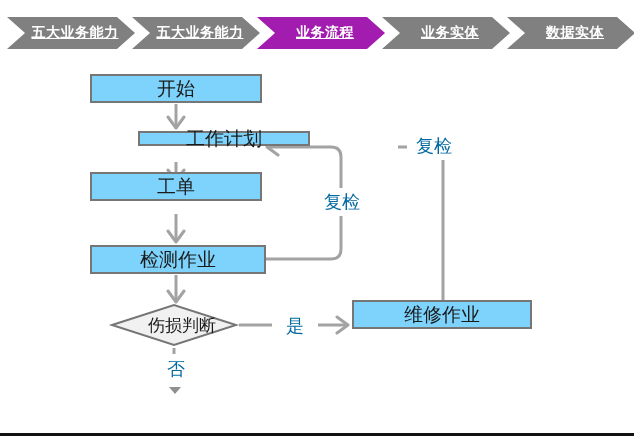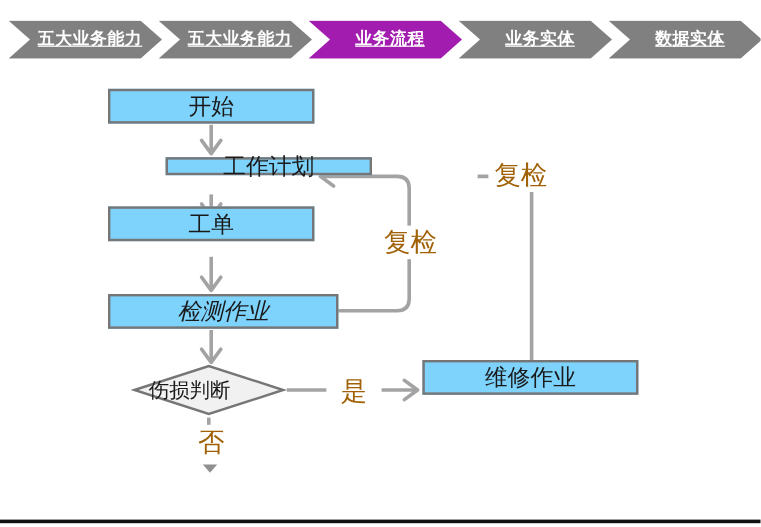--- a/index.html
+++ b/index.html
@@ -56,38 +56,38 @@
     display: flex;
     align-items: center;
     justify-content: center;
     font-size: 19px;
     color: #1a1a1a;
     white-space: nowrap;
   }
   .n-start   { left: 90px;  top: 74px;  width: 172px; height: 29px; }
   .n-plan    { left: 90px;  top: 131px; width: 172px; height: 15px; margin-left: 48px; }
   .n-order   { left: 90px;  top: 172px; width: 172px; height: 29px; }
-  .n-inspect { left: 90px;  top: 245px; width: 192px; height: 29px; font-style: italic; }
+  .n-inspect { left: 90px;  top: 245px; width: 176px; height: 29px; }
   .n-repair  { left: 352px; top: 300px; width: 180px; height: 29px; }
   .n-end     { left: 90px;  top: 395px; width: 172px; height: 30px; }
 
   .decide-text {
     position: absolute;
-    left: 96px; top: 314px; width: 124px;
+    left: 120px; top: 314px; width: 124px;
     text-align: center;
     font-size: 17px;
     color: #1a1a1a;
     white-space: nowrap;
   }
 
   .edge-label {
     position: absolute;
     background: #ffffff;
-    font-size: 22px;
-    color: #a16207;
+    font-size: 18px;
+    color: #0369a1;
     display: flex;
     align-items: center;
     justify-content: center;
     white-space: nowrap;
     font-family: Liberation Mono, monospace;
   }
   .lbl-yes            { left: 280px; top: 314px; width: 30px; height: 24px; }
   .lbl-no             { left: 162px; top: 356px; width: 28px; height: 26px; }
   .lbl-recheck-inner  { left: 316px; top: 188px; width: 52px; height: 28px; }
   .lbl-recheck-outer  { left: 407px; top: 131px; width: 54px; height: 29px; }

